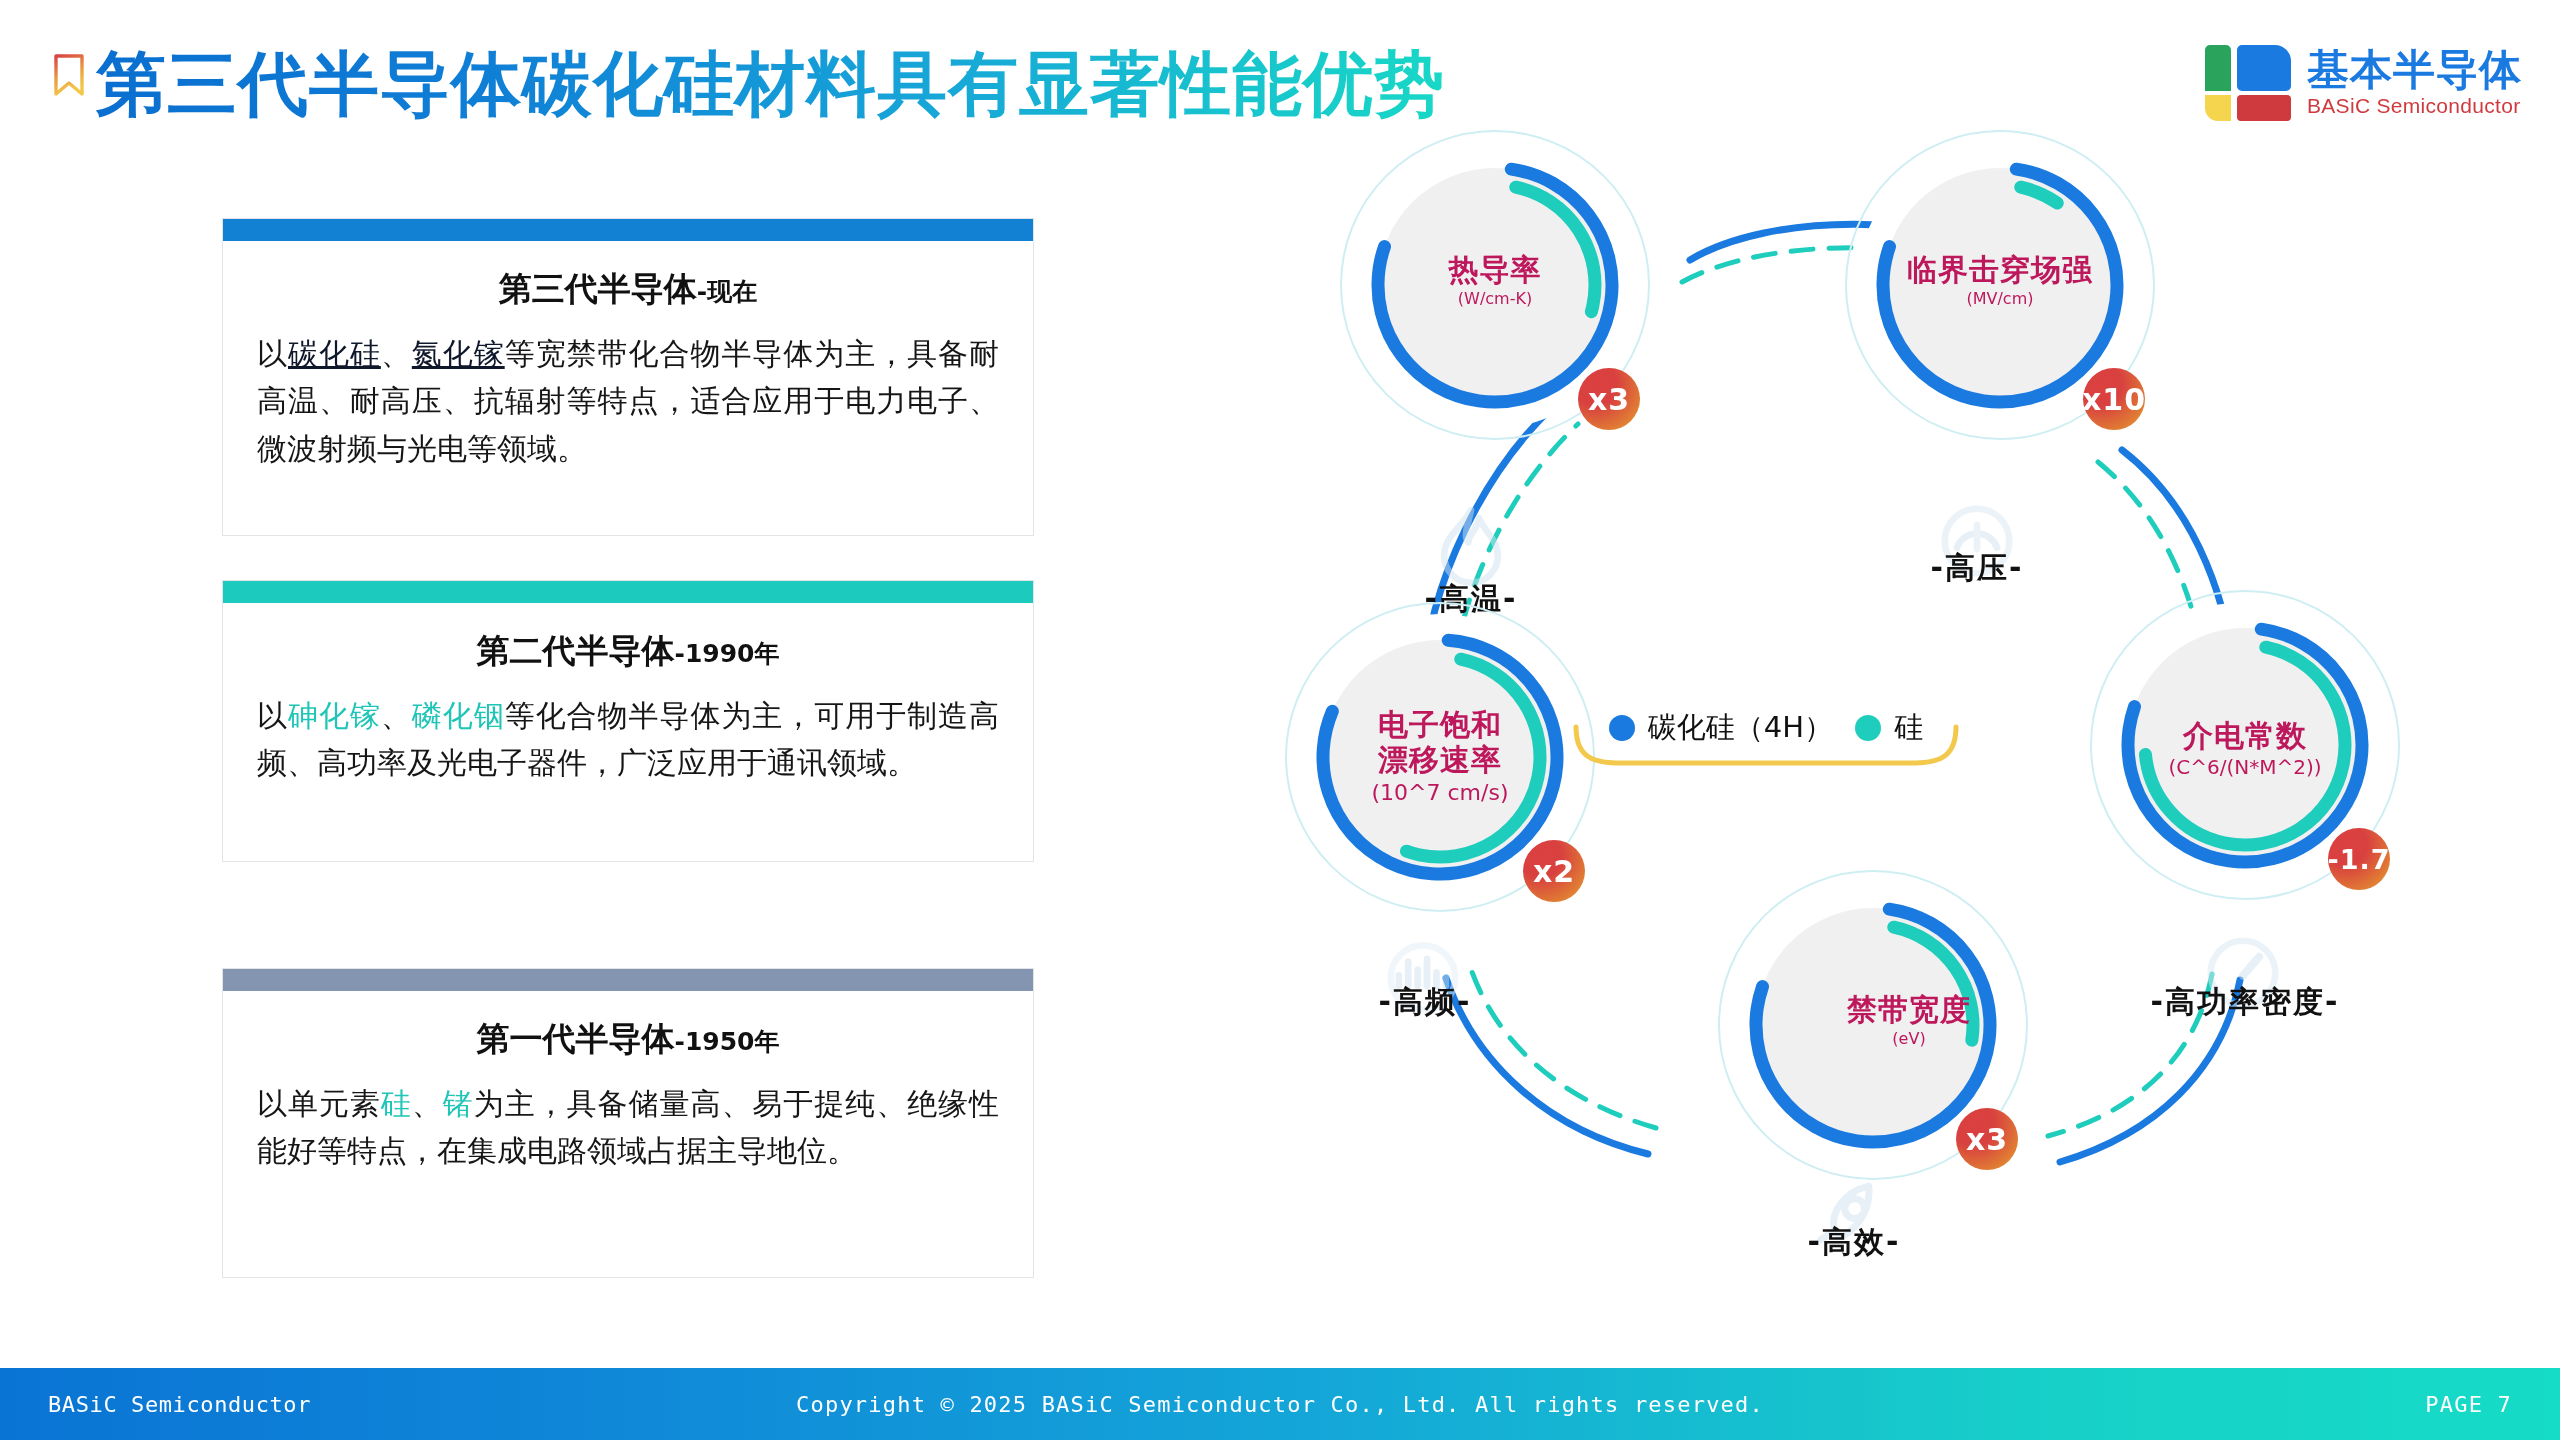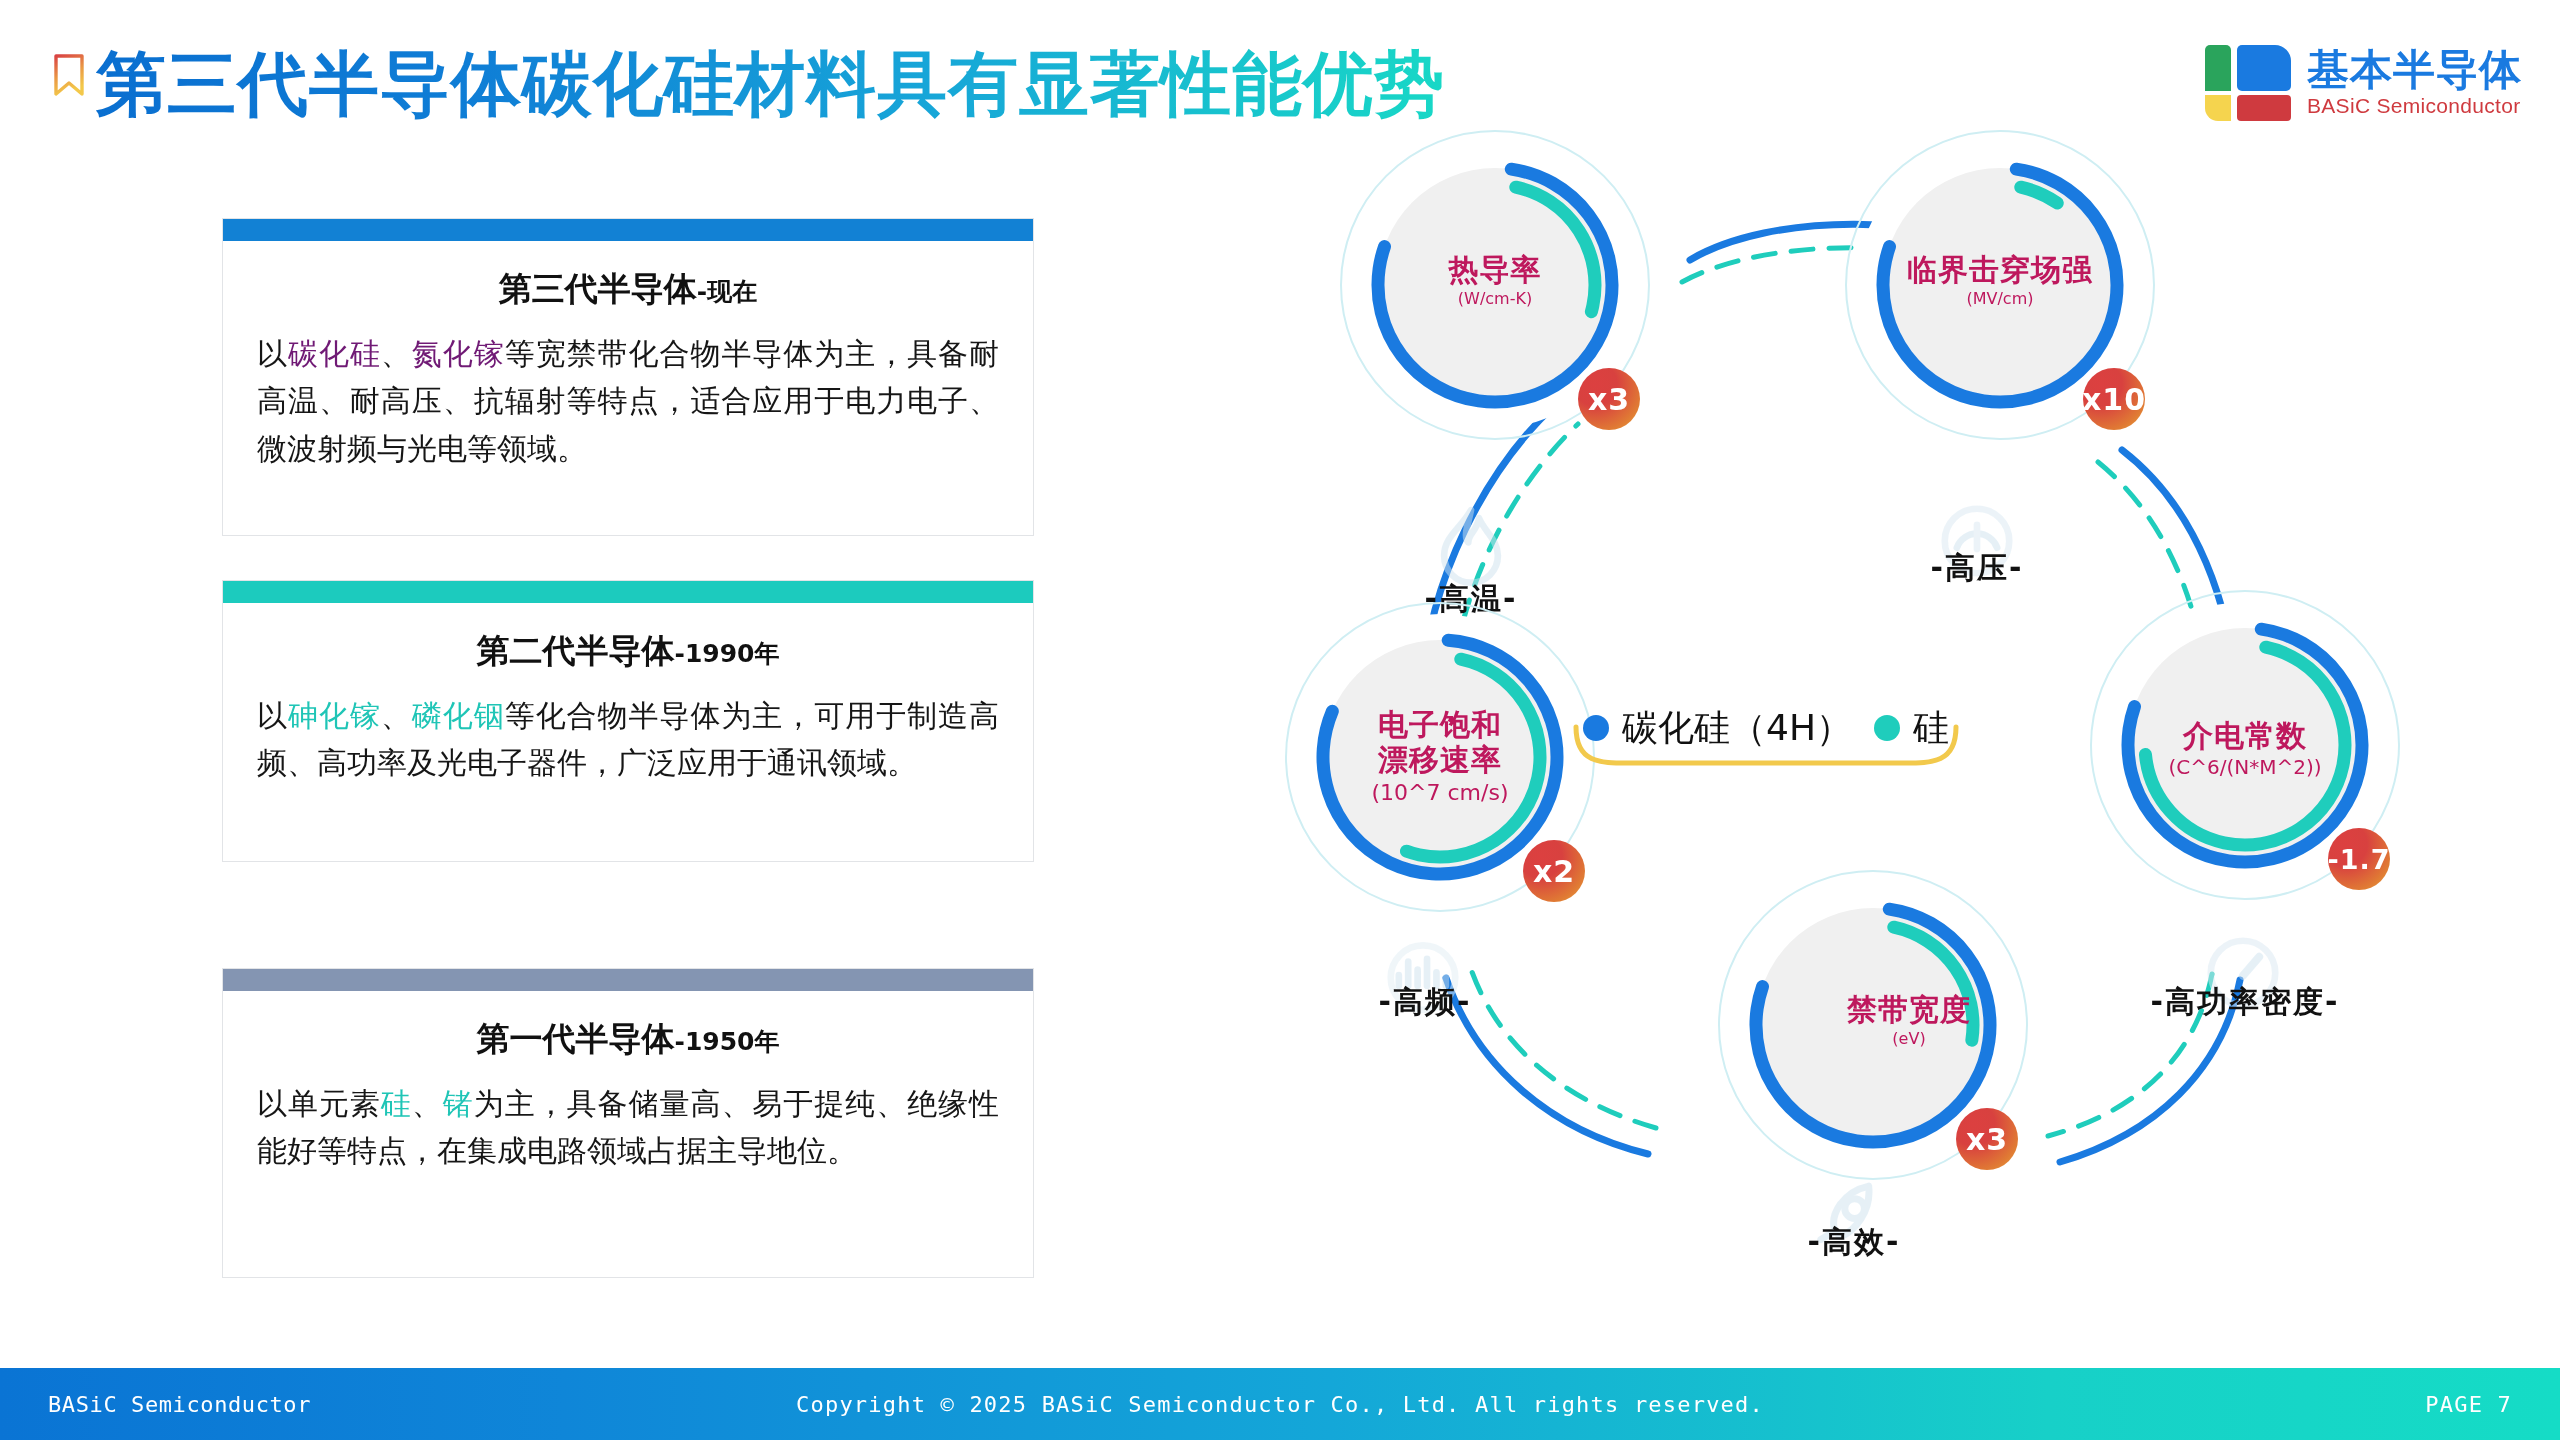--- a/index.html
+++ b/index.html
@@ -39,21 +39,21 @@
   .card .c-title{
     text-align:center;font-size:33px;font-weight:bold;color:#111;
     margin-top:26px;font-family:"DejaVu Sans","Liberation Sans",sans-serif;
   }
   .card .c-title .sub{font-size:25px;font-weight:bold;}
   .card .c-body{
     font-size:30px;color:#161616;line-height:1.58;
     padding:18px 34px 26px 34px;text-align:justify;
     font-family:"DejaVu Sans","Liberation Sans",sans-serif;
   }
-  .hl-blue{color:#701a75;}
+  .hl-blue{color:#0f172a;text-decoration:underline;}
   .hl-teal{color:#1fc5b6;}
   #card-1{top:218px;height:318px;}
   #card-1 .bar{background:#1281d4;}
   #card-2{top:580px;height:282px;}
   #card-2 .bar{background:#1ccbbe;}
   #card-3{top:968px;height:310px;}
   #card-3 .bar{background:#8495b2;}
 
   
   #diagram{position:absolute;left:1300px;top:150px;width:1240px;height:1170px;}
@@ -78,21 +78,21 @@
   .cap-icon{position:absolute;opacity:.5;}
 
   
   #legend{position:absolute;left:266px;top:555px;width:400px;height:70px;}
   #legend .row{position:absolute;left:0;top:0;width:100%;display:flex;align-items:center;
      justify-content:center;gap:22px;height:46px;}
   #legend .item{display:flex;align-items:center;gap:13px;}
   #legend .dot{width:26px;height:26px;border-radius:50%;}
   #legend .dot.blue{background:#1a7ae0;}
   #legend .dot.teal{background:#1fcdbc;}
-  #legend .lt{font-size:36px;color:#111;font-family:"DejaVu Sans","Liberation Sans",sans-serif;
+  #legend .lt{font-size:29px;color:#111;font-family:"DejaVu Sans","Liberation Sans",sans-serif;
      letter-spacing:0px;white-space:nowrap;}
 
   
   #footer{position:absolute;left:0;bottom:0;width:2560px;height:72px;
     background:linear-gradient(90deg,#0a74d4 0%,#0f86d8 22%,#14a7d8 52%,#17d0c8 80%,#15dcc6 100%);
     color:#fff;}
   #footer .f-left{position:absolute;left:48px;top:50%;transform:translateY(-50%);font-size:22px;letter-spacing:.6px;
      font-family:"DejaVu Sans Mono","Liberation Mono",monospace;}
   #footer .f-center{position:absolute;left:50%;top:50%;transform:translate(-50%,-50%);font-size:22px;letter-spacing:1.2px;
      font-family:"DejaVu Sans Mono","Liberation Mono",monospace;white-space:nowrap;}

